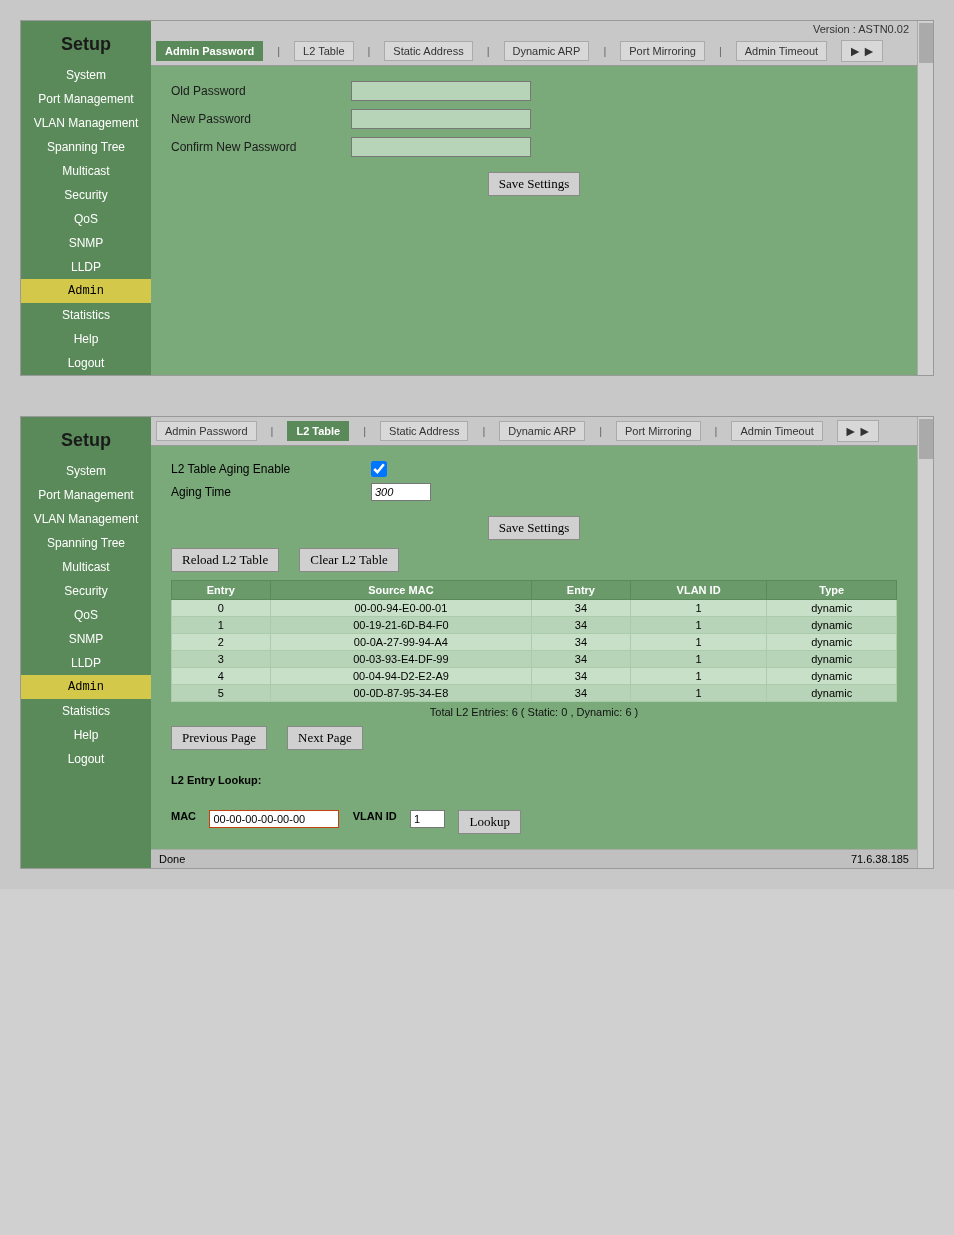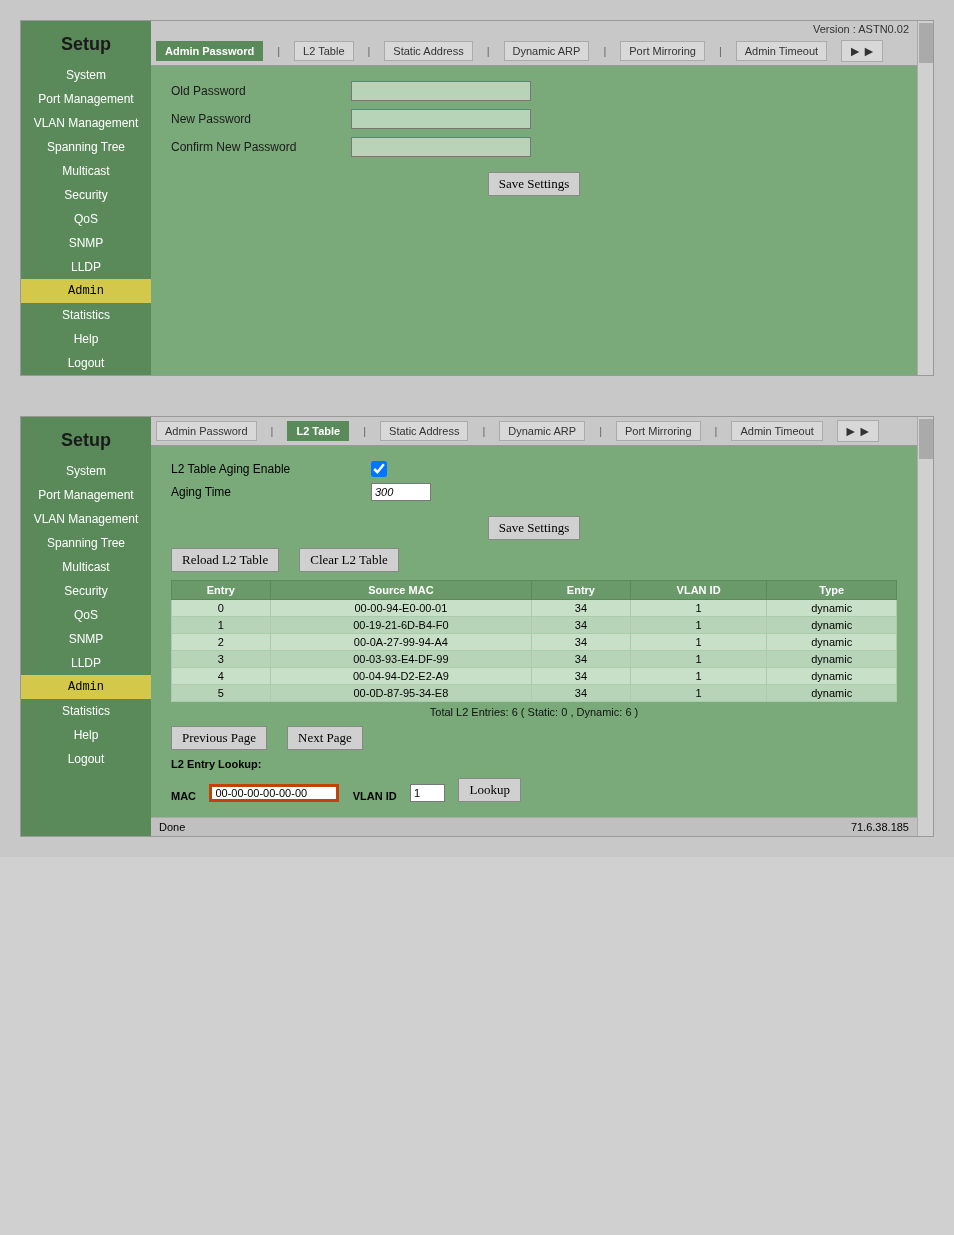--- a/index.html
+++ b/index.html
@@ -213,34 +213,34 @@
 
     .total-entries {
       text-align: center;
       font-size: 11px;
       color: #111;
       margin: 4px 0;
     }
 
     .lookup-row {
       display: flex;
-      align-items: flex-end;
+      align-items: flex-start;
       gap: 5px;
-      margin-top: 8px;
+      margin-top: 24px;
     }
 
     .lookup-label {
       font-size: 11px;
       font-weight: bold;
     }
 
     .lookup-input-mac {
       width: 130px;
       height: 18px;
-      border: 3px solid #c2410c;
+      border: 1px solid #c2410c;
       background: #fff;
       padding: 1px 3px;
       font-size: 11px;
     }
 
     .lookup-input-vlanid {
       width: 35px;
       height: 18px;
       border: 1px solid #777;
       background: #fff;

